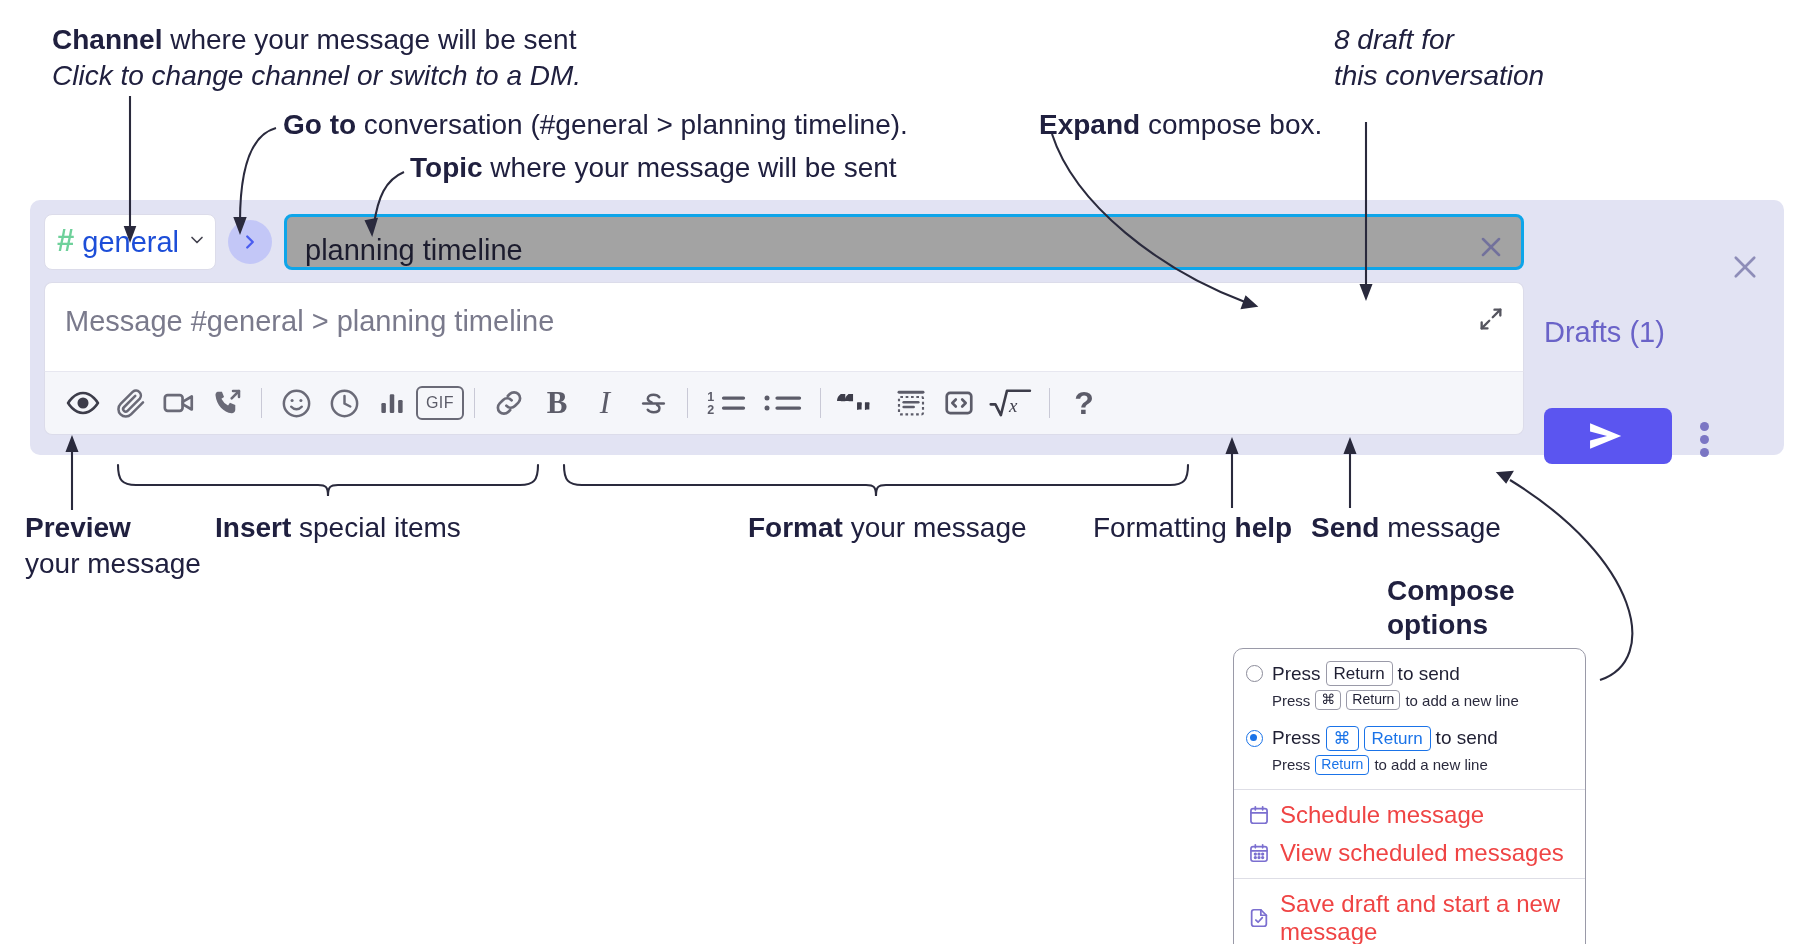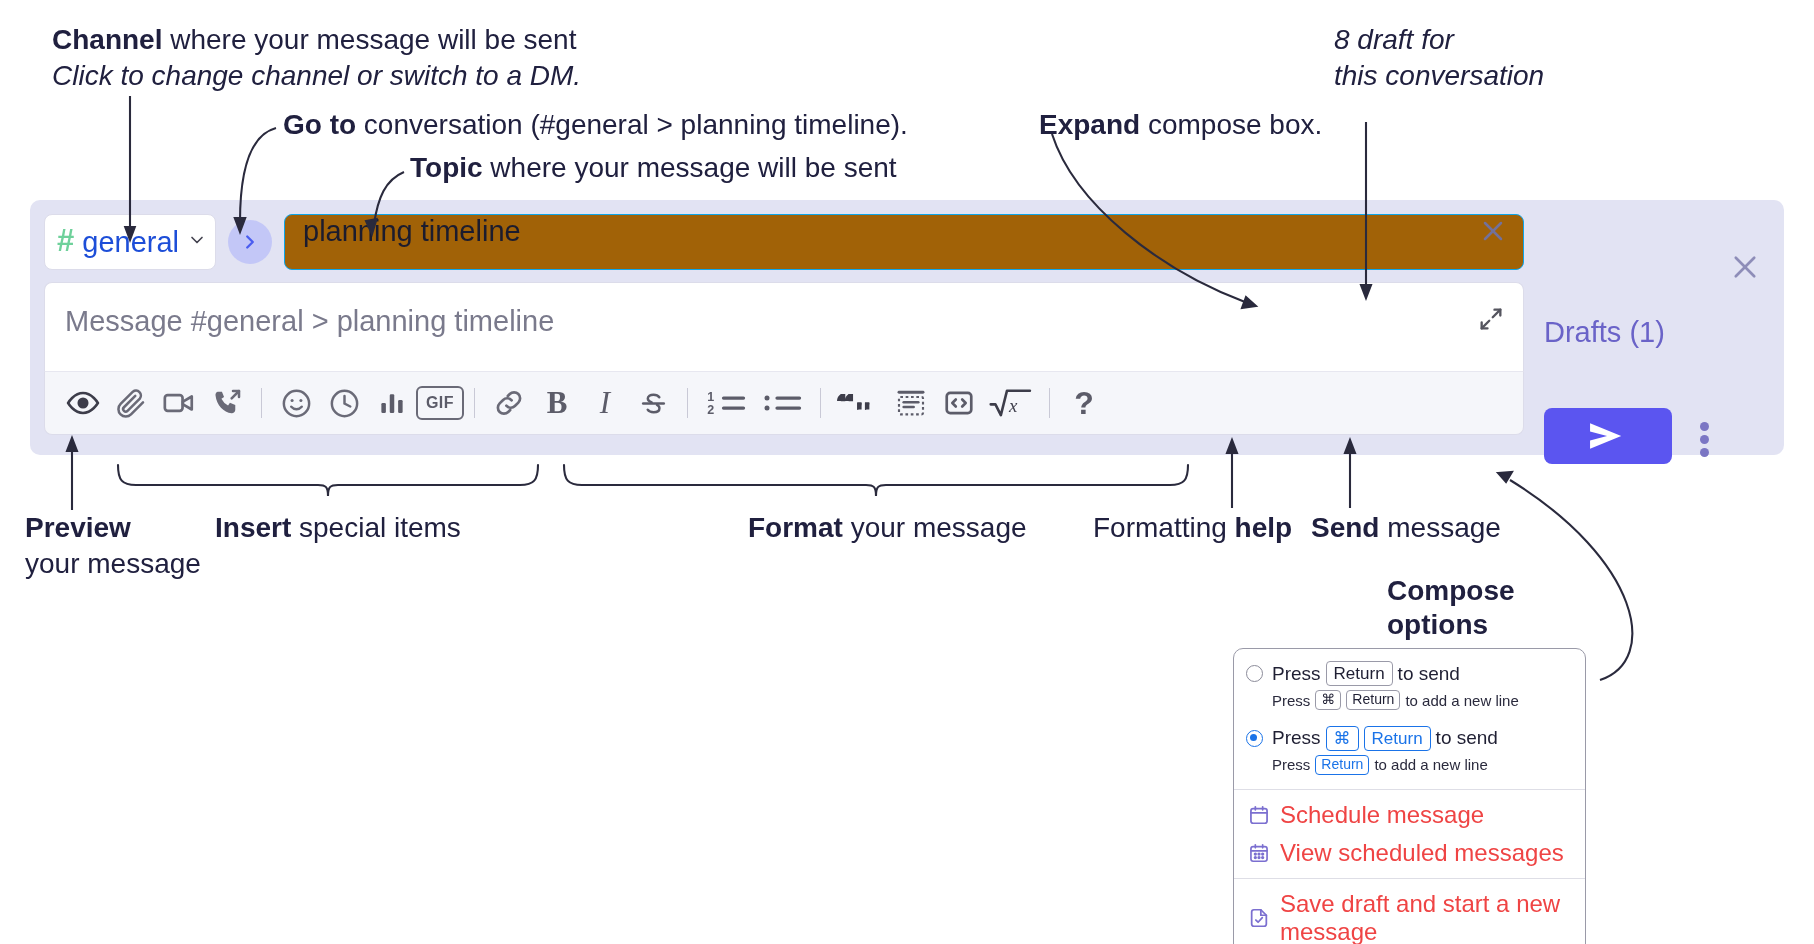--- a/index.html
+++ b/index.html
@@ -42,22 +42,22 @@
     transform:translateY(-2px);
   }
   #channel-name{font-size:29px;color:#1d4ed8;}
   .chev{margin-left:auto;}
   #goto-btn{
     width:44px;height:44px;border-radius:50%;
     background:#c3c7f7;display:flex;align-items:center;justify-content:center;
     flex:0 0 auto;
   }
   #topic-field{
-    flex:1;height:56px;background:#a16207;border:1px solid #0ea5e9;border-radius:8px;
-    display:flex;align-items:flex-start;padding:0 14px 0 18px;box-sizing:border-box;
+    flex:1;height:56px;background:#a3a3a3;border:3px solid #0ea5e9;border-radius:8px;
+    display:flex;align-items:flex-end;padding:0 14px 0 18px;box-sizing:border-box;
   }
   #topic-value{font-size:29px;color:#1c1c2e;flex:1;}
   #message-area{
     margin-top:12px;background:#ffffff;border:1px solid #dcdcea;
     border-radius:8px 8px 0 0;border-bottom:none;height:88px;position:relative;
   }
   #message-placeholder{
     position:absolute;left:20px;top:22px;font-size:29px;color:#7a7a8c;
   }
   #expand-btn{position:absolute;right:18px;top:22px;}
@@ -65,21 +65,21 @@
     background:#f5f6fa;border:1px solid #dcdcea;border-top:1px solid #e7e7f0;
     border-radius:0 0 8px 8px;height:64px;display:flex;align-items:center;
     padding:0 14px;box-sizing:border-box;gap:0px;
   }
   .tb{
     width:48px;height:48px;display:flex;align-items:center;justify-content:center;
     color:#6a6a77;flex:0 0 auto;
   }
   .tbsep{width:1px;height:30px;background:#c9c9d6;margin:0 10px;flex:0 0 auto;}
   .tb-gif{
-    border:2.4px solid #6a6a77;border-radius:6px;font-size:16px;font-weight:700;
+    border:2.4px solid #6a6a77;border-radius:6px;font-size:16px;font-weight:400;
     letter-spacing:.5px;width:46px;height:30px;display:flex;align-items:center;
     justify-content:center;color:#5c5c69;
   }
   .tb-b{font-size:31px;font-weight:700;font-family:"Liberation Serif",serif;}
   .tb-i{font-size:31px;font-style:italic;font-family:"Liberation Serif",serif;}
   .tb-help{font-size:32px;font-weight:600;color:#5c5c69;}
   
   #compose-right{position:absolute;right:0;top:0;width:260px;height:255px;margin-top:32px;}
   #close-x{position:absolute;right:22px;top:18px;}
   #drafts-link{

